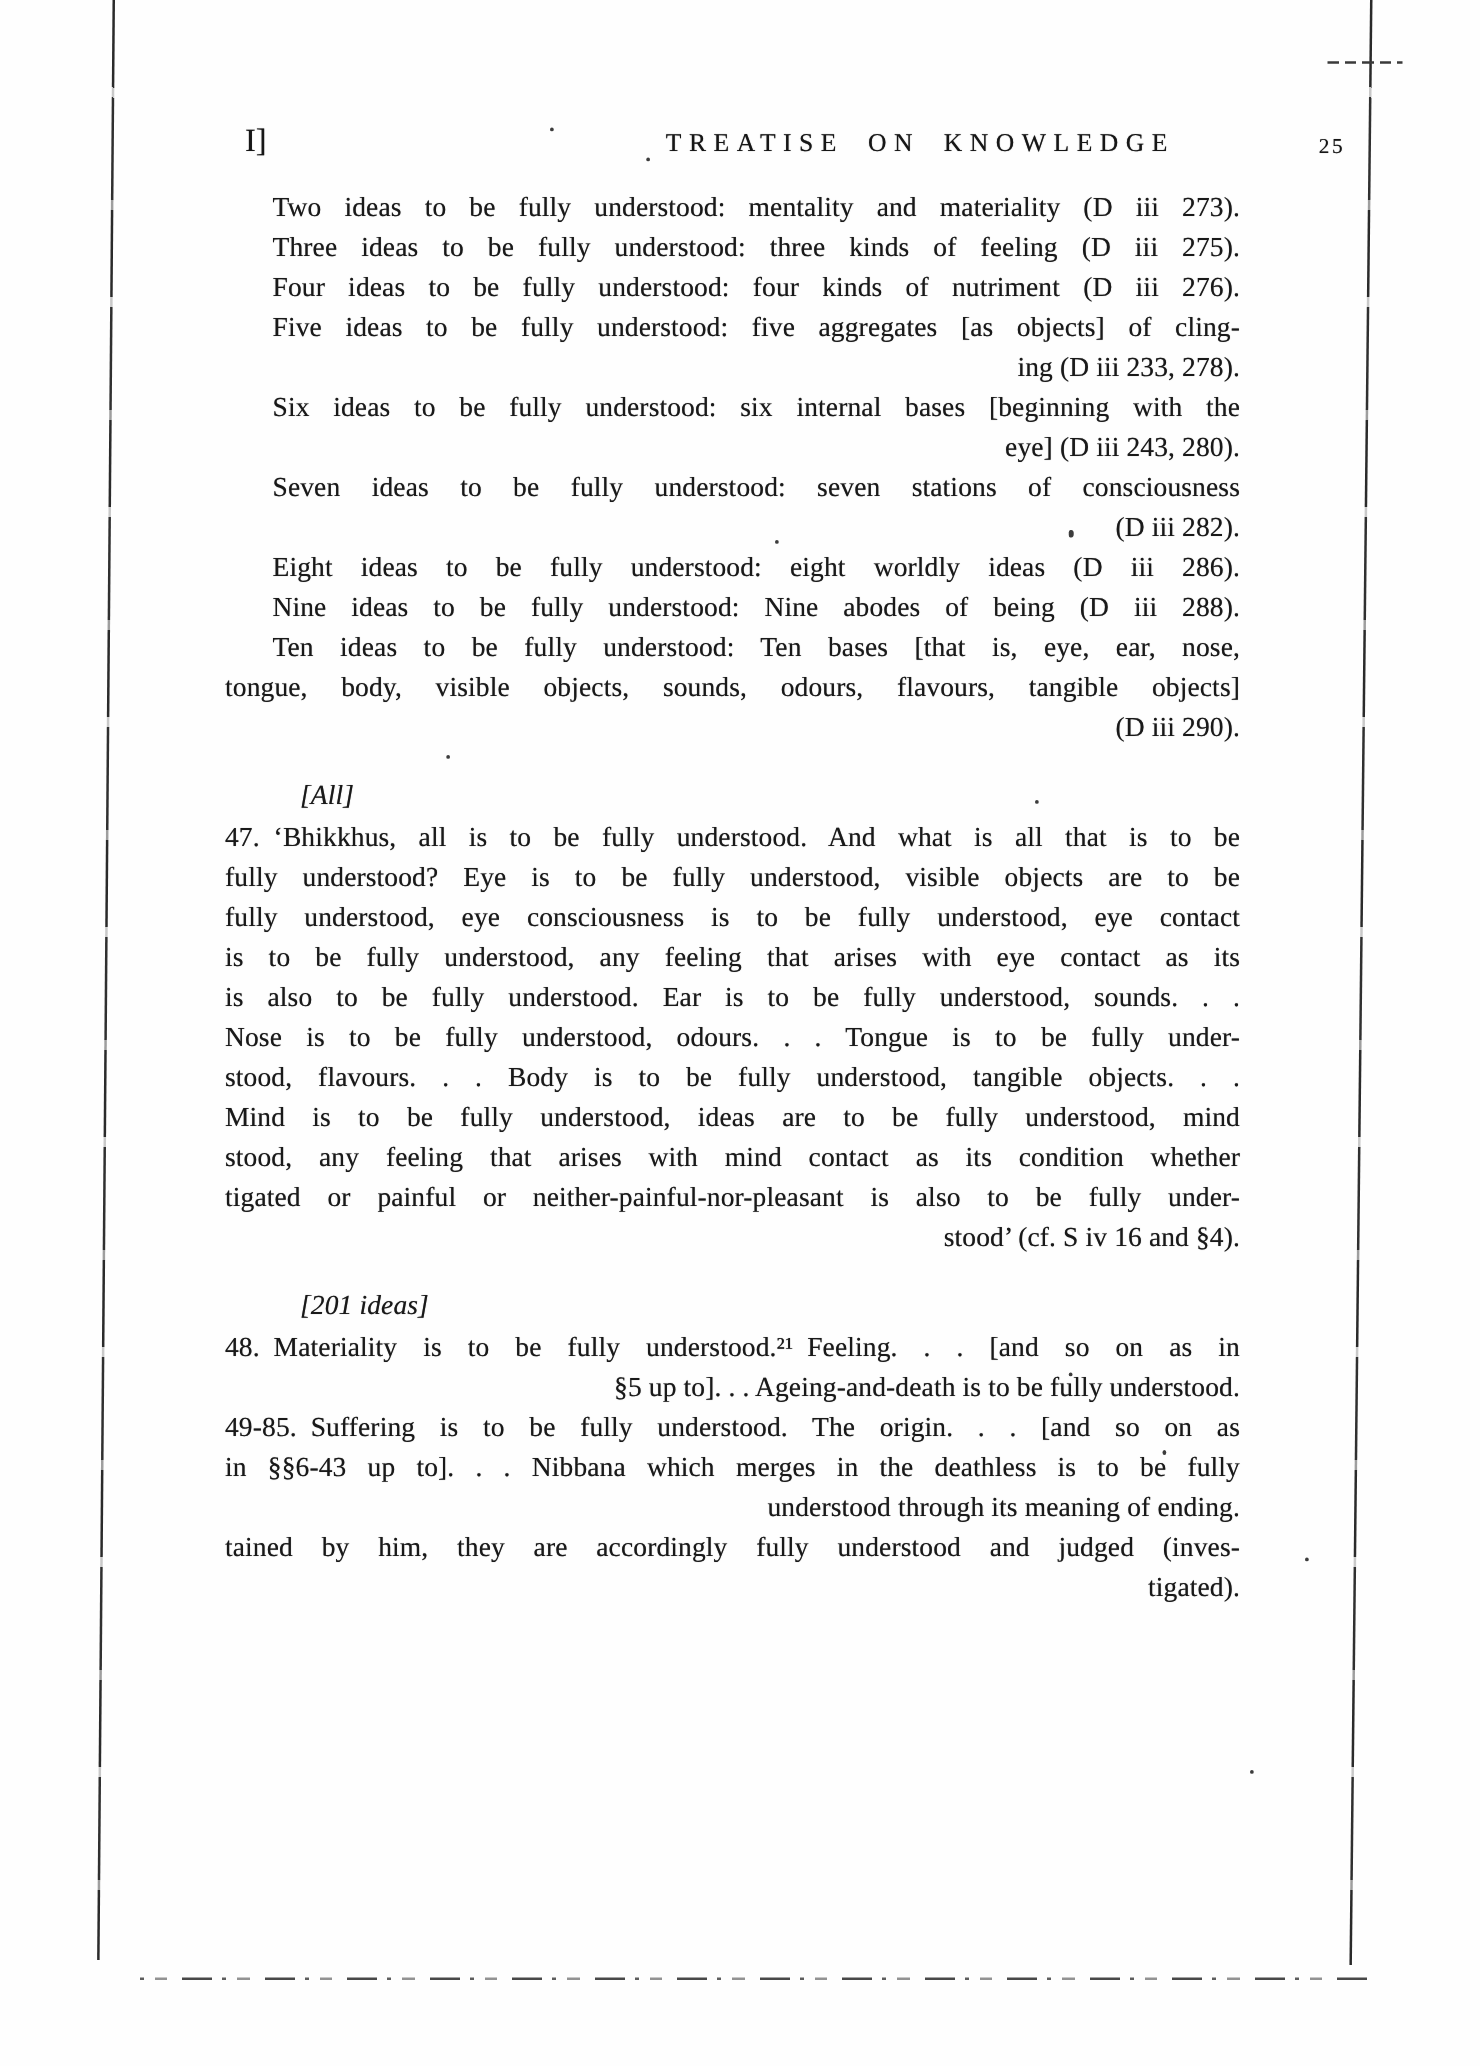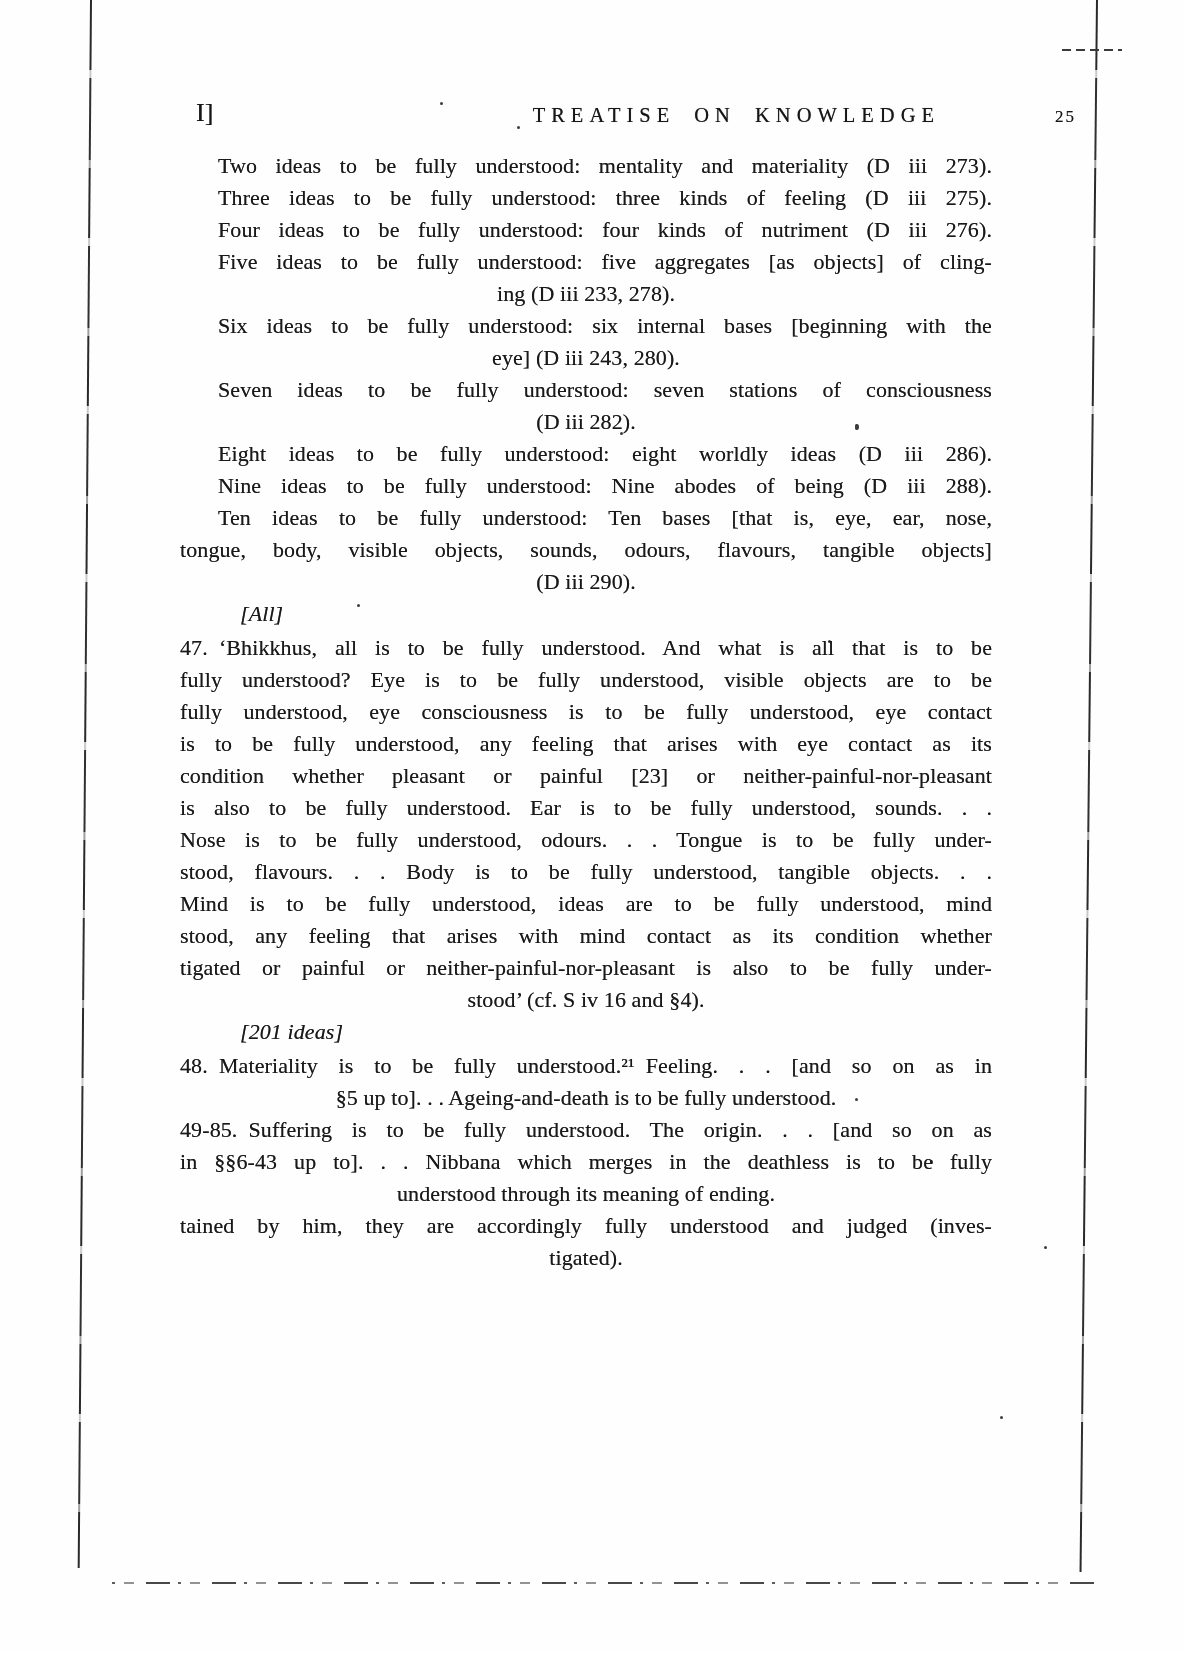--- a/index.html
+++ b/index.html
@@ -27,24 +27,24 @@
   .running-title{position:absolute;left:180px;top:104px;width:760px;text-align:right;
     font-size:20.5px;letter-spacing:6px;word-spacing:8px;color:#161616;
     text-shadow:0 0 .7px rgba(10,10,10,.65);}
   .page-number{position:absolute;left:1055px;top:107px;font-size:17px;letter-spacing:2px;
     color:#161616;text-shadow:0 0 .6px rgba(10,10,10,.6);}
   
   .content{position:absolute;left:180px;top:150px;width:812px;
     font-size:22px;line-height:32px;color:#191919;letter-spacing:.1px;
     text-shadow:0 0 .6px rgba(12,12,12,.62);}
   .para{margin:0;}
-  .ln{text-align:center;white-space:normal;}
+  .ln{text-align:right;white-space:normal;}
   .ln.j{text-align:justify;text-align-last:justify;}
   .para.indent .ln:first-child{text-indent:38px;}
-  .heading{margin-bottom:2px;padding-left:60px;font-style:italic;
+  .heading{margin-top:22px;margin-bottom:2px;padding-left:60px;font-style:italic;
     font-size:22px;}
 </style>
 </head>
 <body>
 
 <div class="edge-line edge-left"></div>
 <div class="edge-line edge-right"></div>
 <div class="dash-topright"></div>
 <div class="dash-bottom"></div>
 <div class="speck" style="left:855px;top:424px;width:4px;height:6px;border-radius:40% 60% 60% 40%;"></div>
@@ -94,21 +94,20 @@
       <div class="ln j">Ten ideas to be fully understood: Ten bases [that is, eye, ear, nose,</div>
       <div class="ln j">tongue, body, visible objects, sounds, odours, flavours, tangible objects]</div>
       <div class="ln">(D iii 290).</div>
     </div>
     <div class="heading">[All]</div>
     <div class="para">
       <div class="ln j">47. ‘Bhikkhus, all is to be fully understood. And what is all that is to be</div>
       <div class="ln j">fully understood? Eye is to be fully understood, visible objects are to be</div>
       <div class="ln j">fully understood, eye consciousness is to be fully understood, eye contact</div>
       <div class="ln j">is to be fully understood, any feeling that arises with eye contact as its</div>
-      <div class="ln j">condition whether pleasant or painful [23] or neither-painful-nor-pleasant</div>
       <div class="ln j">is also to be fully understood. Ear is to be fully understood, sounds. . .</div>
       <div class="ln j">Nose is to be fully understood, odours. . . Tongue is to be fully under-</div>
       <div class="ln j">stood, flavours. . . Body is to be fully understood, tangible objects. . .</div>
       <div class="ln j">Mind is to be fully understood, ideas are to be fully understood, mind</div>
       <div class="ln j">stood, any feeling that arises with mind contact as its condition whether</div>
       <div class="ln j">tigated or painful or neither-painful-nor-pleasant is also to be fully under-</div>
       <div class="ln">stood’ (cf. S iv 16 and §4).</div>
     </div>
     <div class="heading">[201 ideas]</div>
     <div class="para">

